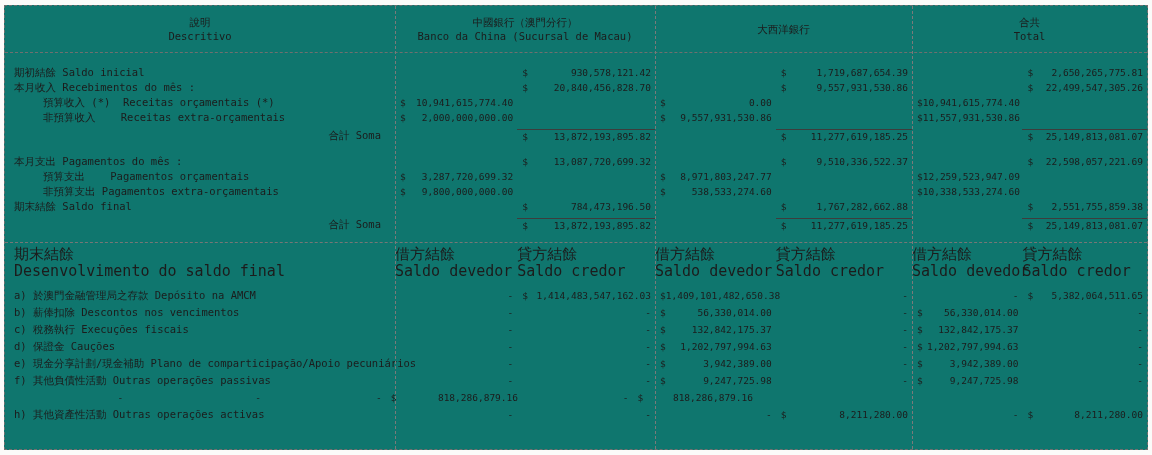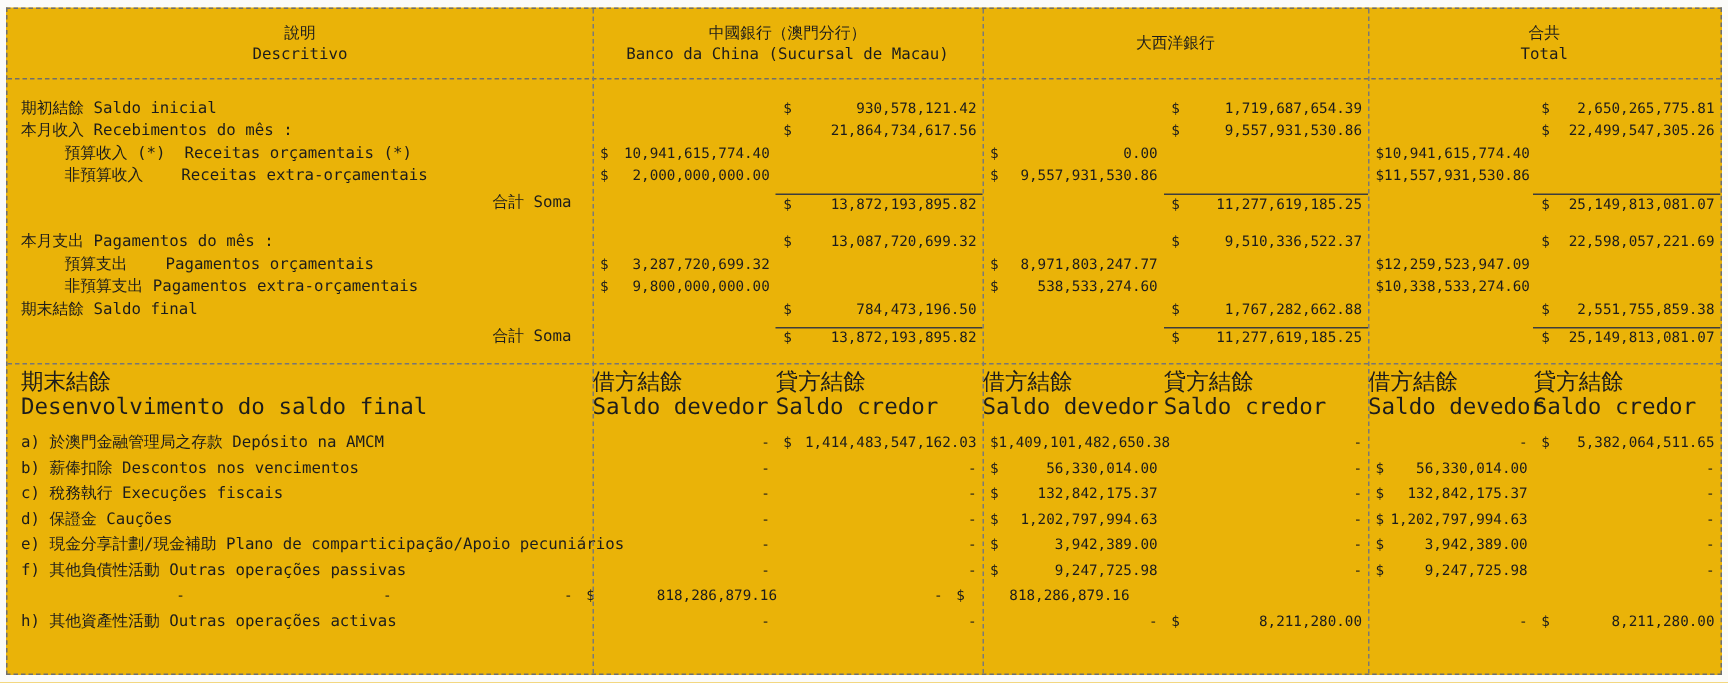--- a/index.html
+++ b/index.html
@@ -8,21 +8,21 @@
     background:#fbfbf9;
     font-family:"DejaVu Sans Mono","Liberation Mono",monospace;
     color:#1c1c1c;
     -webkit-font-smoothing:antialiased;
   }
   .doc{
     position:relative;
     margin:5px 0 0 4px;
     width:1142px;height:443px;
     border:1px dashed #6f6f6f;
-    background:#eab308;
+    background:#0f766e;
     overflow:hidden;
   }
   .vline{position:absolute;top:0;bottom:0;width:0;border-left:1px dashed #7a7a7a;}
   .v1{left:390px}.v2{left:650px}.v3{left:907px}
 
   .w-desc{width:390px}.w-boc{width:260px}.w-bnu{width:257px}.w-tot{width:235px}
 
   .thead{display:flex;height:46px;border-bottom:1px dashed #6f6f6f;}
   .hcell{display:flex;flex-direction:column;justify-content:center;text-align:center;
          font-size:10.5px;line-height:14px;}
@@ -108,21 +108,21 @@
             <span class="amt">2,650,265,775.81</span>
           </div>
         </div>
       </div>
       <div class="trow">
         <div class="cdesc">本月收入 Recebimentos do mês :</div>
         <div class="cbank boc">
           <div class="sub sub-l"></div>
           <div class="sub sub-r">
             <span class="cur">$</span>
-            <span class="amt">21,864,734,617.56</span>
+            <span class="amt">20,840,456,828.70</span>
           </div>
         </div>
         <div class="cbank bnu">
           <div class="sub sub-l"></div>
           <div class="sub sub-r">
             <span class="cur">$</span>
             <span class="amt">9,557,931,530.86</span>
           </div>
         </div>
         <div class="cbank tot">

